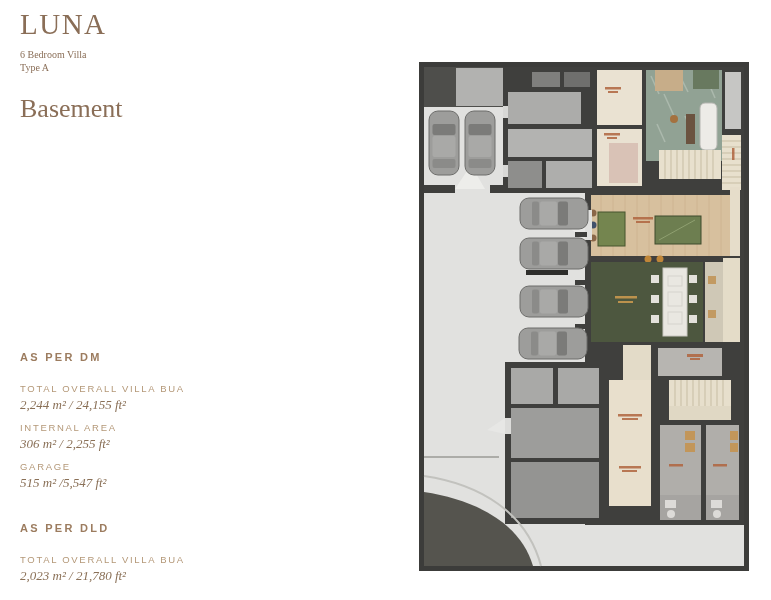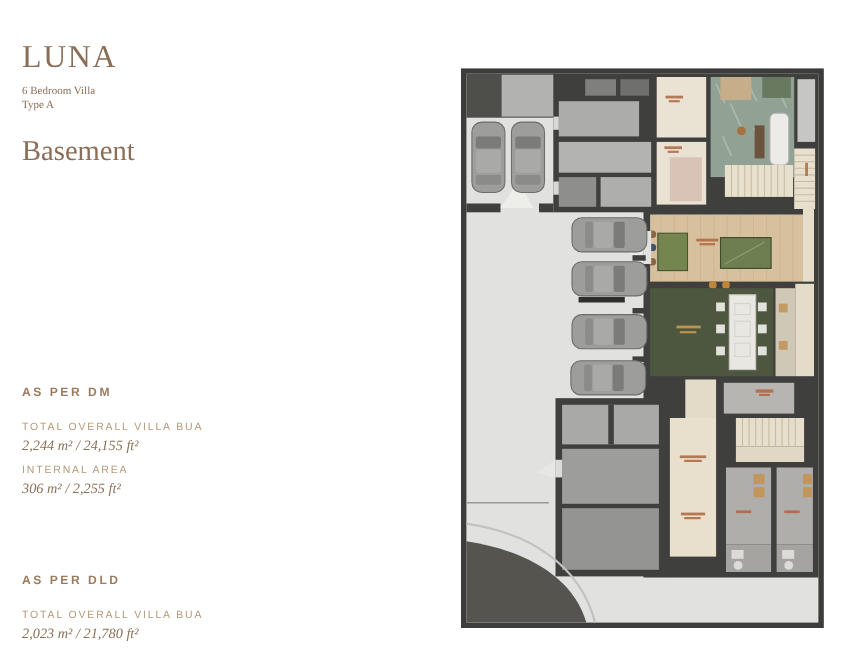--- a/index.html
+++ b/index.html
@@ -1,17 +1,17 @@
 <!DOCTYPE html>
 <html style="--page-bg: #ffffff; --heading-color: #8a6e57; --section-heading-color: #9c7c5f; --label-color: #b49878; --value-color: #8a7057;"><head>
 <meta charset="utf-8">
 <style>
   html,body{margin:0;padding:0;background:#fff;}
   .page{position:relative;width:771px;height:600px;background:var(--page-bg,#ffffff);overflow:hidden;font-family:"Liberation Sans",sans-serif;}
-  .header-block{position:absolute;left:20px;top:36px;}
+  .header-block{position:absolute;left:20px;top:8px;}
   .project-title{font-family:"Liberation Serif",serif;font-weight:500;font-size:29px;letter-spacing:1.5px;color:var(--heading-color,#8a6e57);margin:0;}
   .subtitle{font-family:"Liberation Serif",serif;font-size:10px;line-height:1.32;color:var(--heading-color,#8a6e57);margin-top:7px;}
   .floor-title{font-family:"Liberation Serif",serif;font-size:26px;font-weight:normal;color:var(--heading-color,#8a6e57);margin:20px 0 0;}
   .section{position:absolute;left:20px;width:380px;}
   .section.dm{top:307px;margin-top:44px;}
   .section.dld{top:522px;}
   .section-heading{font-size:11px;font-weight:bold;letter-spacing:2.3px;color:var(--section-heading-color,#9c7c5f);margin:0 0 20px;}
   .area-item{margin-bottom:9px;}
   .area-label{font-size:9.5px;letter-spacing:1.7px;color:var(--label-color,#b49878);}
   .area-value{font-family:"Liberation Serif",serif;font-size:13px;color:var(--value-color,#8a7057);margin-top:3px;font-style:italic;}
@@ -34,20 +34,24 @@
 
   <div class="section dm">
     <h3 class="section-heading">AS PER DM</h3>
     <div class="area-item">
       <div class="area-label">TOTAL OVERALL VILLA BUA</div>
       <div class="area-value">2,244 m² / 24,155 ft²</div>
     </div>
     <div class="area-item">
       <div class="area-label">INTERNAL AREA</div>
       <div class="area-value">306 m² / 2,255 ft²</div>
+    </div>
+    <div class="area-item">
+      <div class="area-label">GARAGE</div>
+      <div class="area-value">515 m² /5,547 ft²</div>
     </div>
   </div>
 
   <div class="section dld">
     <h3 class="section-heading">AS PER DLD</h3>
     <div class="area-item">
       <div class="area-label">TOTAL OVERALL VILLA BUA</div>
       <div class="area-value">2,023 m² / 21,780 ft²</div>
     </div>
   </div>

